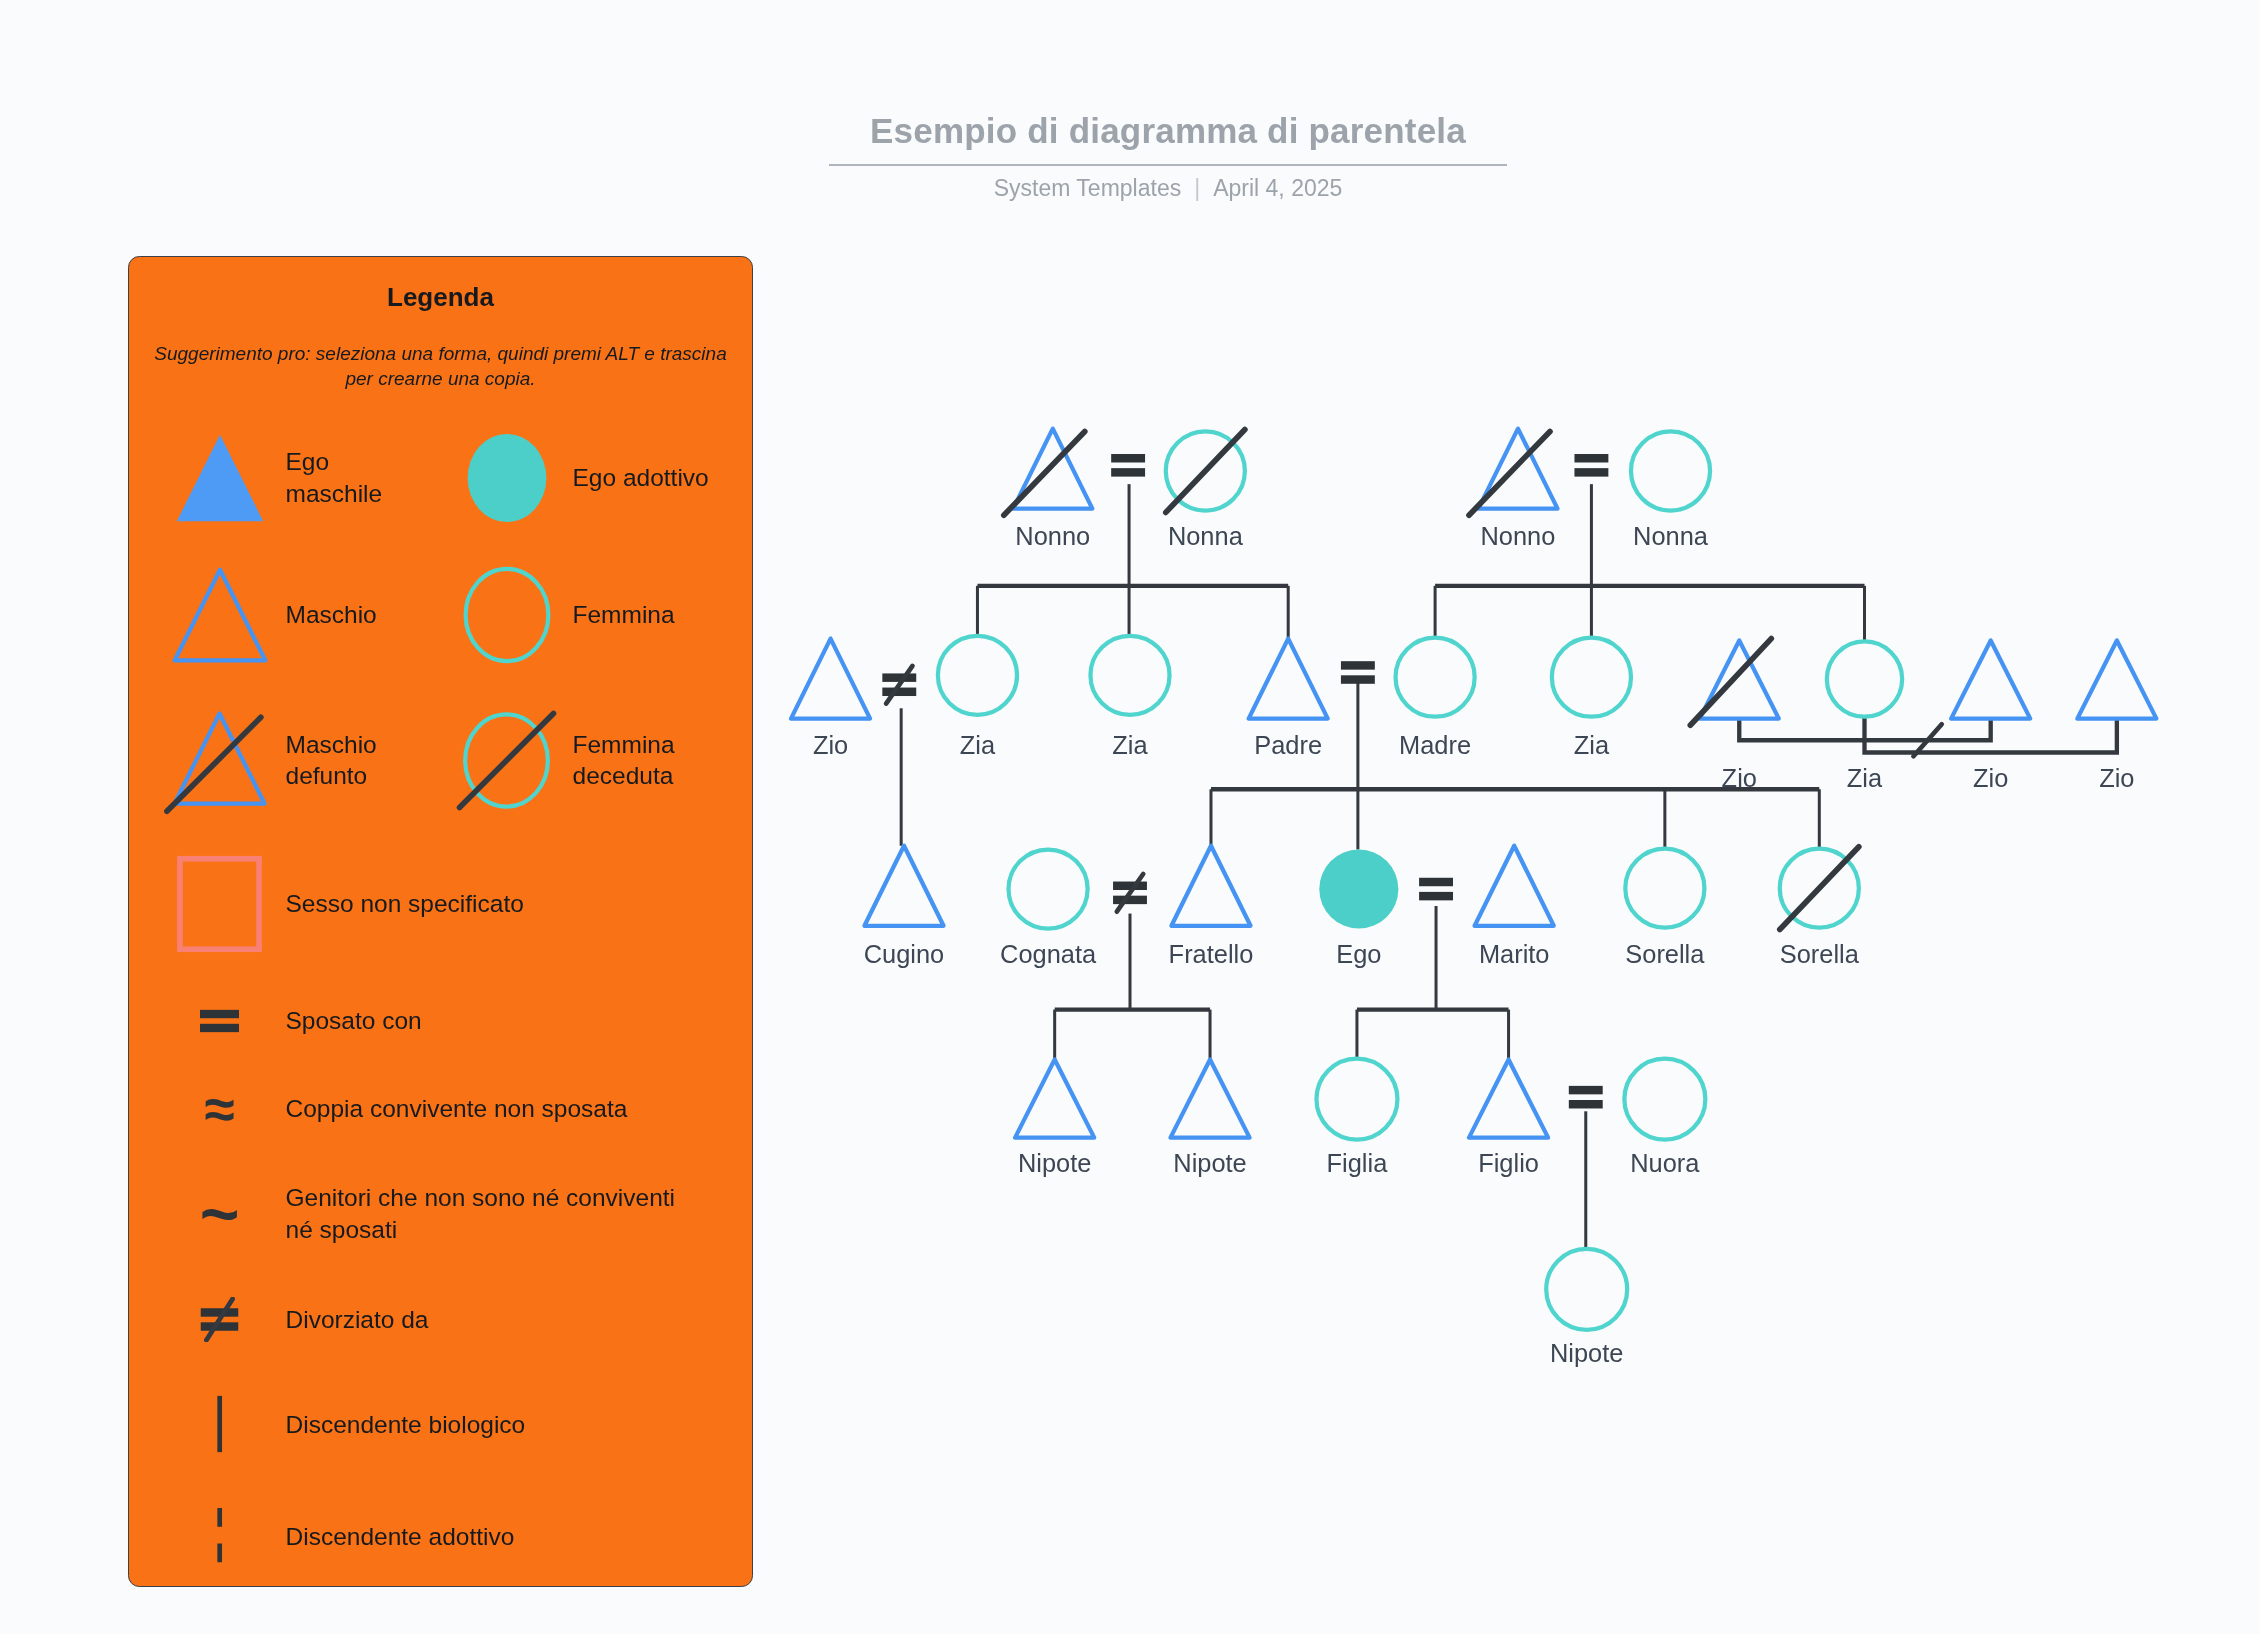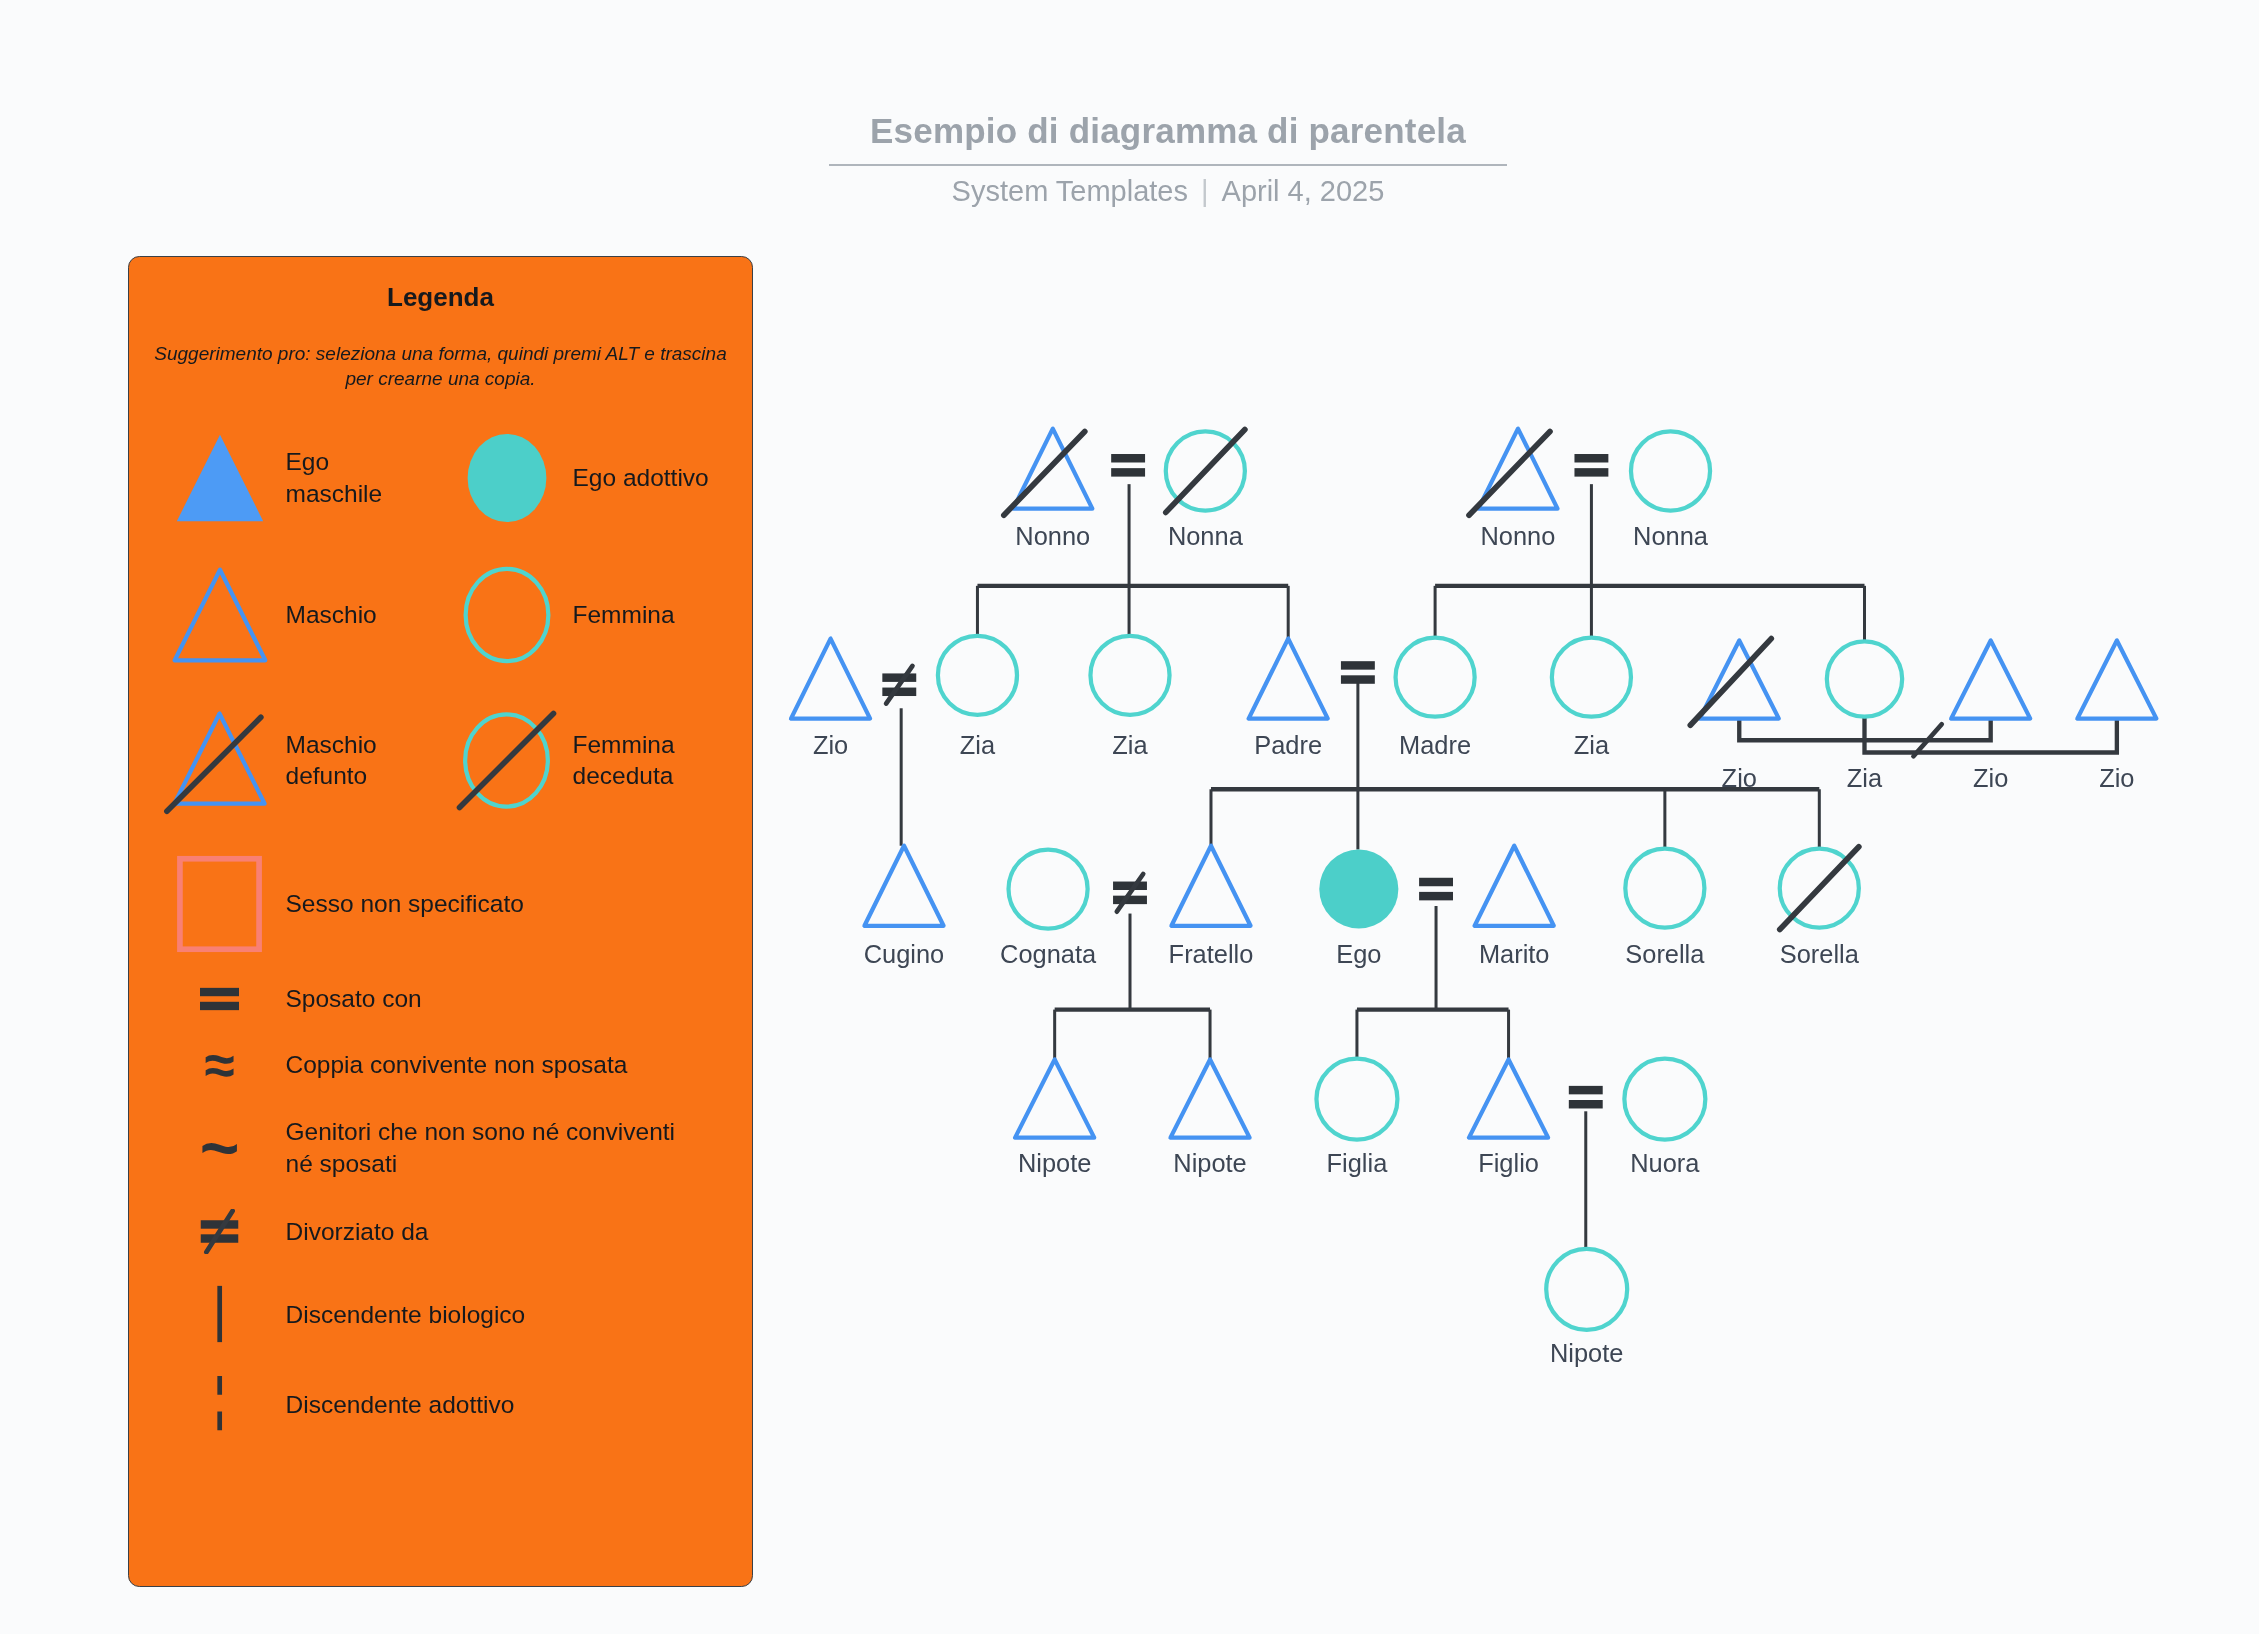--- a/index.html
+++ b/index.html
@@ -3,38 +3,38 @@
 <meta charset="utf-8">
 <style>
   html,body{margin:0;padding:0;width:2260px;height:1635px;overflow:hidden;
     background:#FAFBFC;font-family:"Liberation Sans",sans-serif;}
   .canvas{position:relative;width:2260px;height:1369px;}
 
   
   .header{position:absolute;left:829px;top:111px;width:678px;text-align:center;}
   .header .title{font-size:35px;font-weight:bold;color:#9CA3AB;letter-spacing:0.2px;}
   .header .rule{border:none;border-top:2.8px solid #AFB5BC;margin:13px 0 9.4px 0;}
-  .header .subtitle{font-size:29px;color:#9CA3AB;}
+  .header .subtitle{font-size:23px;color:#9CA3AB;}
   .header .sep{color:#C3C8CD;padding:0 13px;font-weight:300;}
 
   
   .legend{position:absolute;left:128px;top:256px;width:625px;height:1331px;
     background:#f97316;border:1.9px solid #3A4047;border-radius:11.3px;
     box-sizing:border-box;padding:21px 24.5px;overflow:hidden;}
   .legend h2{margin:3.8px 0 0 0;text-align:center;font-size:26px;color:#16191D;}
   .legend .intro{margin-top:24.5px;text-align:center;font-size:24.5px;line-height:1.32;color:#16191D;}
   .legend .tip{margin-top:28px;text-align:center;font-size:19px;line-height:1.32;
     color:#16191D;font-style:italic;}
   .shape-row{display:flex;margin-top:41px;justify-content:space-between;}
   .shape-cell{display:flex;align-items:center;width:50%;}
   .icon-box{width:132px;display:flex;justify-content:center;align-items:center;flex:0 0 132px;}
   .shape-label{font-size:24.5px;color:#16191D;line-height:1.3;}
   .shape-cell.c1 .shape-label{width:122px;}
   .shape-cell.c2 .shape-label{width:193px;}
-  .sym-row{display:flex;align-items:center;margin-top:30px;}
+  .sym-row{display:flex;align-items:center;margin-top:52px;}
   .sym-label{font-size:24.5px;color:#16191D;line-height:1.3;max-width:405px;}
 
   
   svg.tree{position:absolute;left:0;top:0;}
   .tri{fill:none;stroke:#4593F2;stroke-width:4.5;stroke-linejoin:round;}
   .cirl{fill:none;stroke:#4FD4CE;stroke-width:4.5;}
   .cir-f{fill:#4CCFC9;stroke:none;}
   .con{stroke:#34393F;stroke-width:3.2;fill:none;}
   .bar{stroke:#34393F;stroke-width:4.6;fill:none;}
   .slash{stroke:#34393F;stroke-width:6;stroke-linecap:round;}

